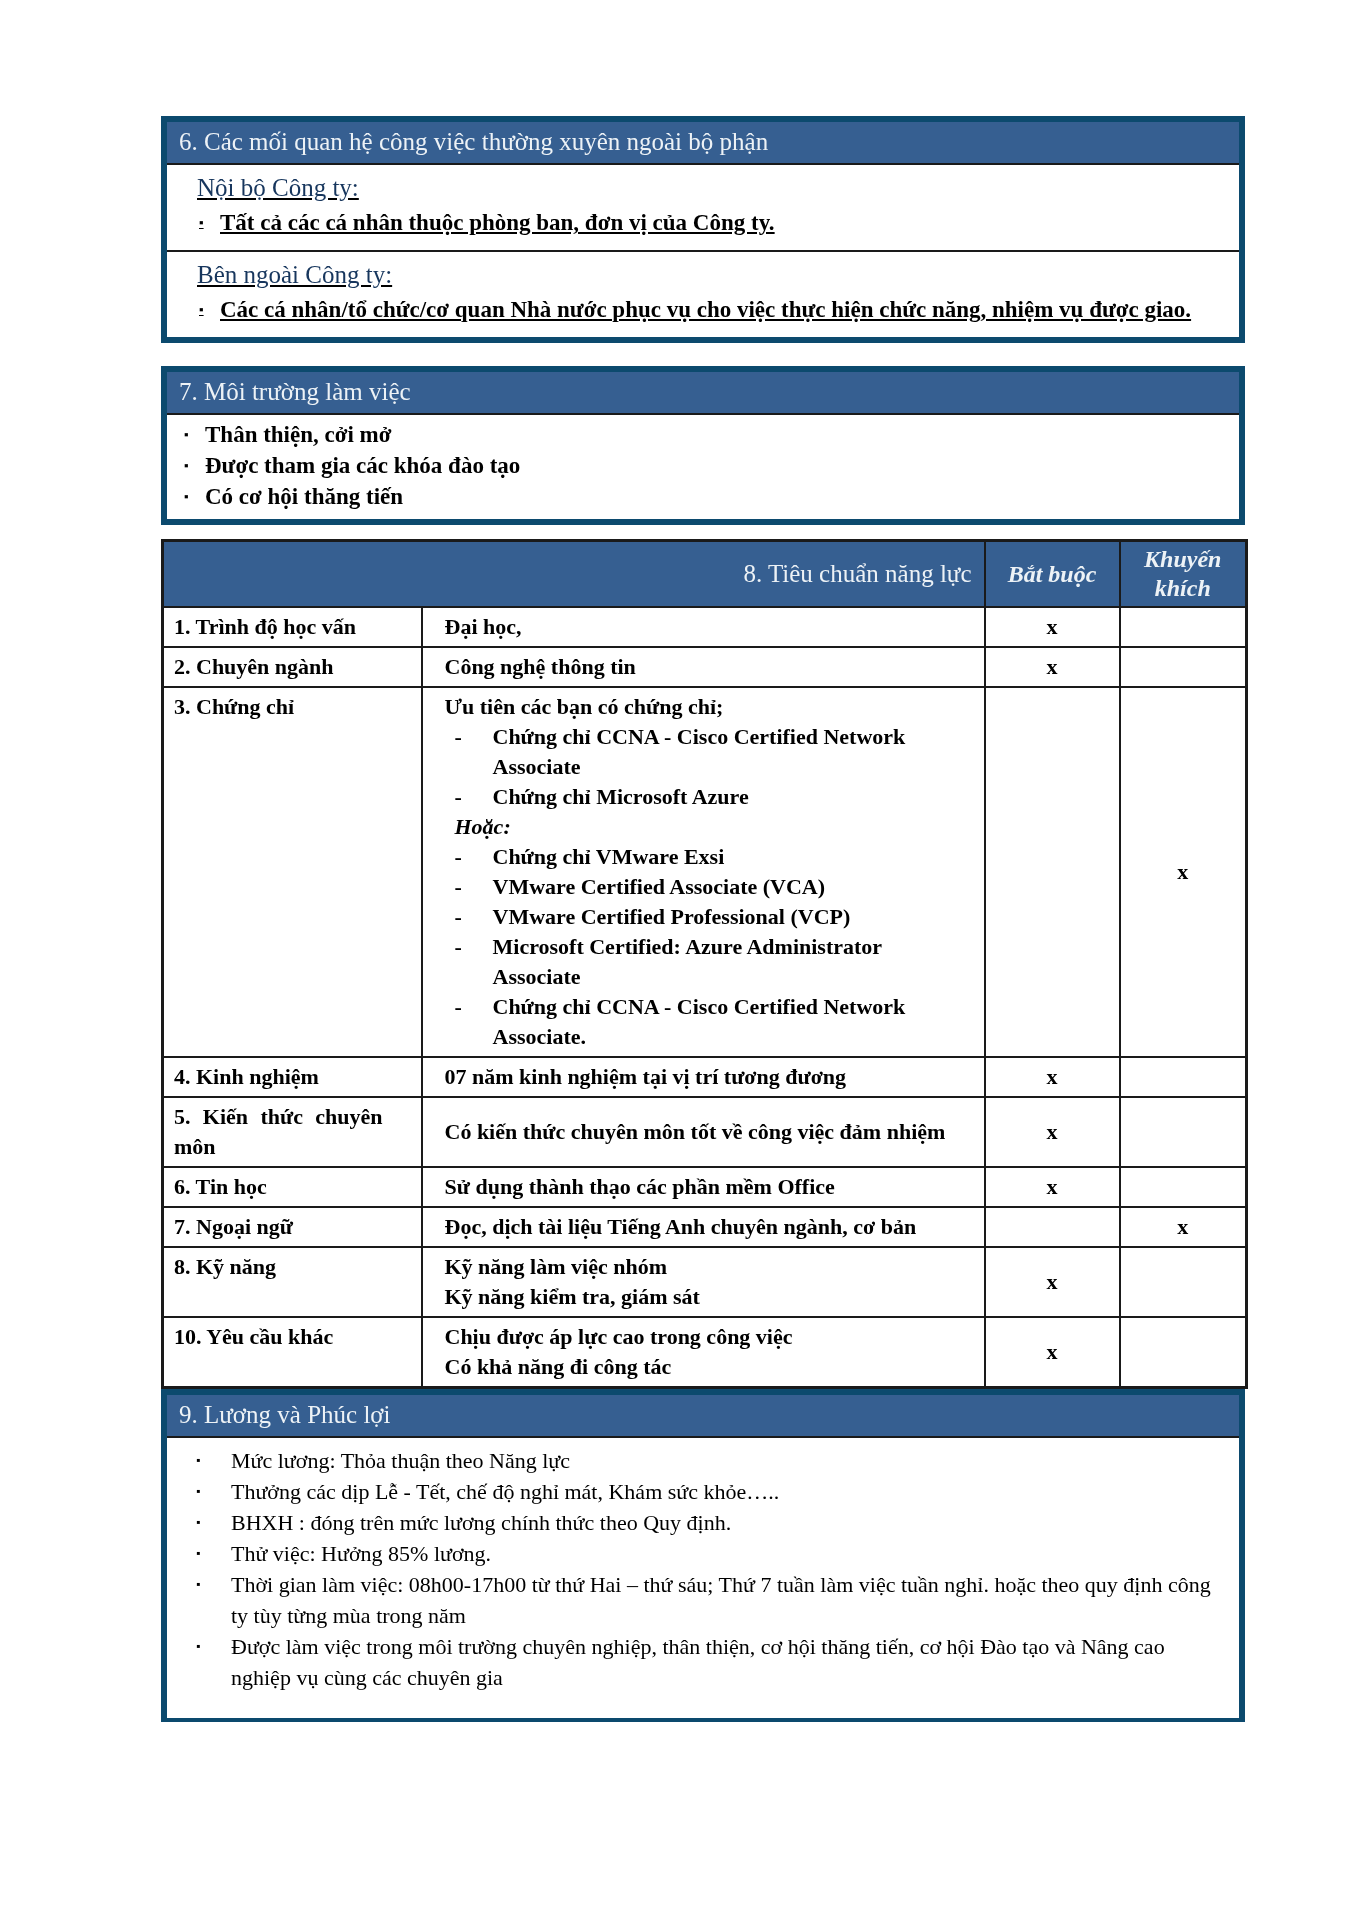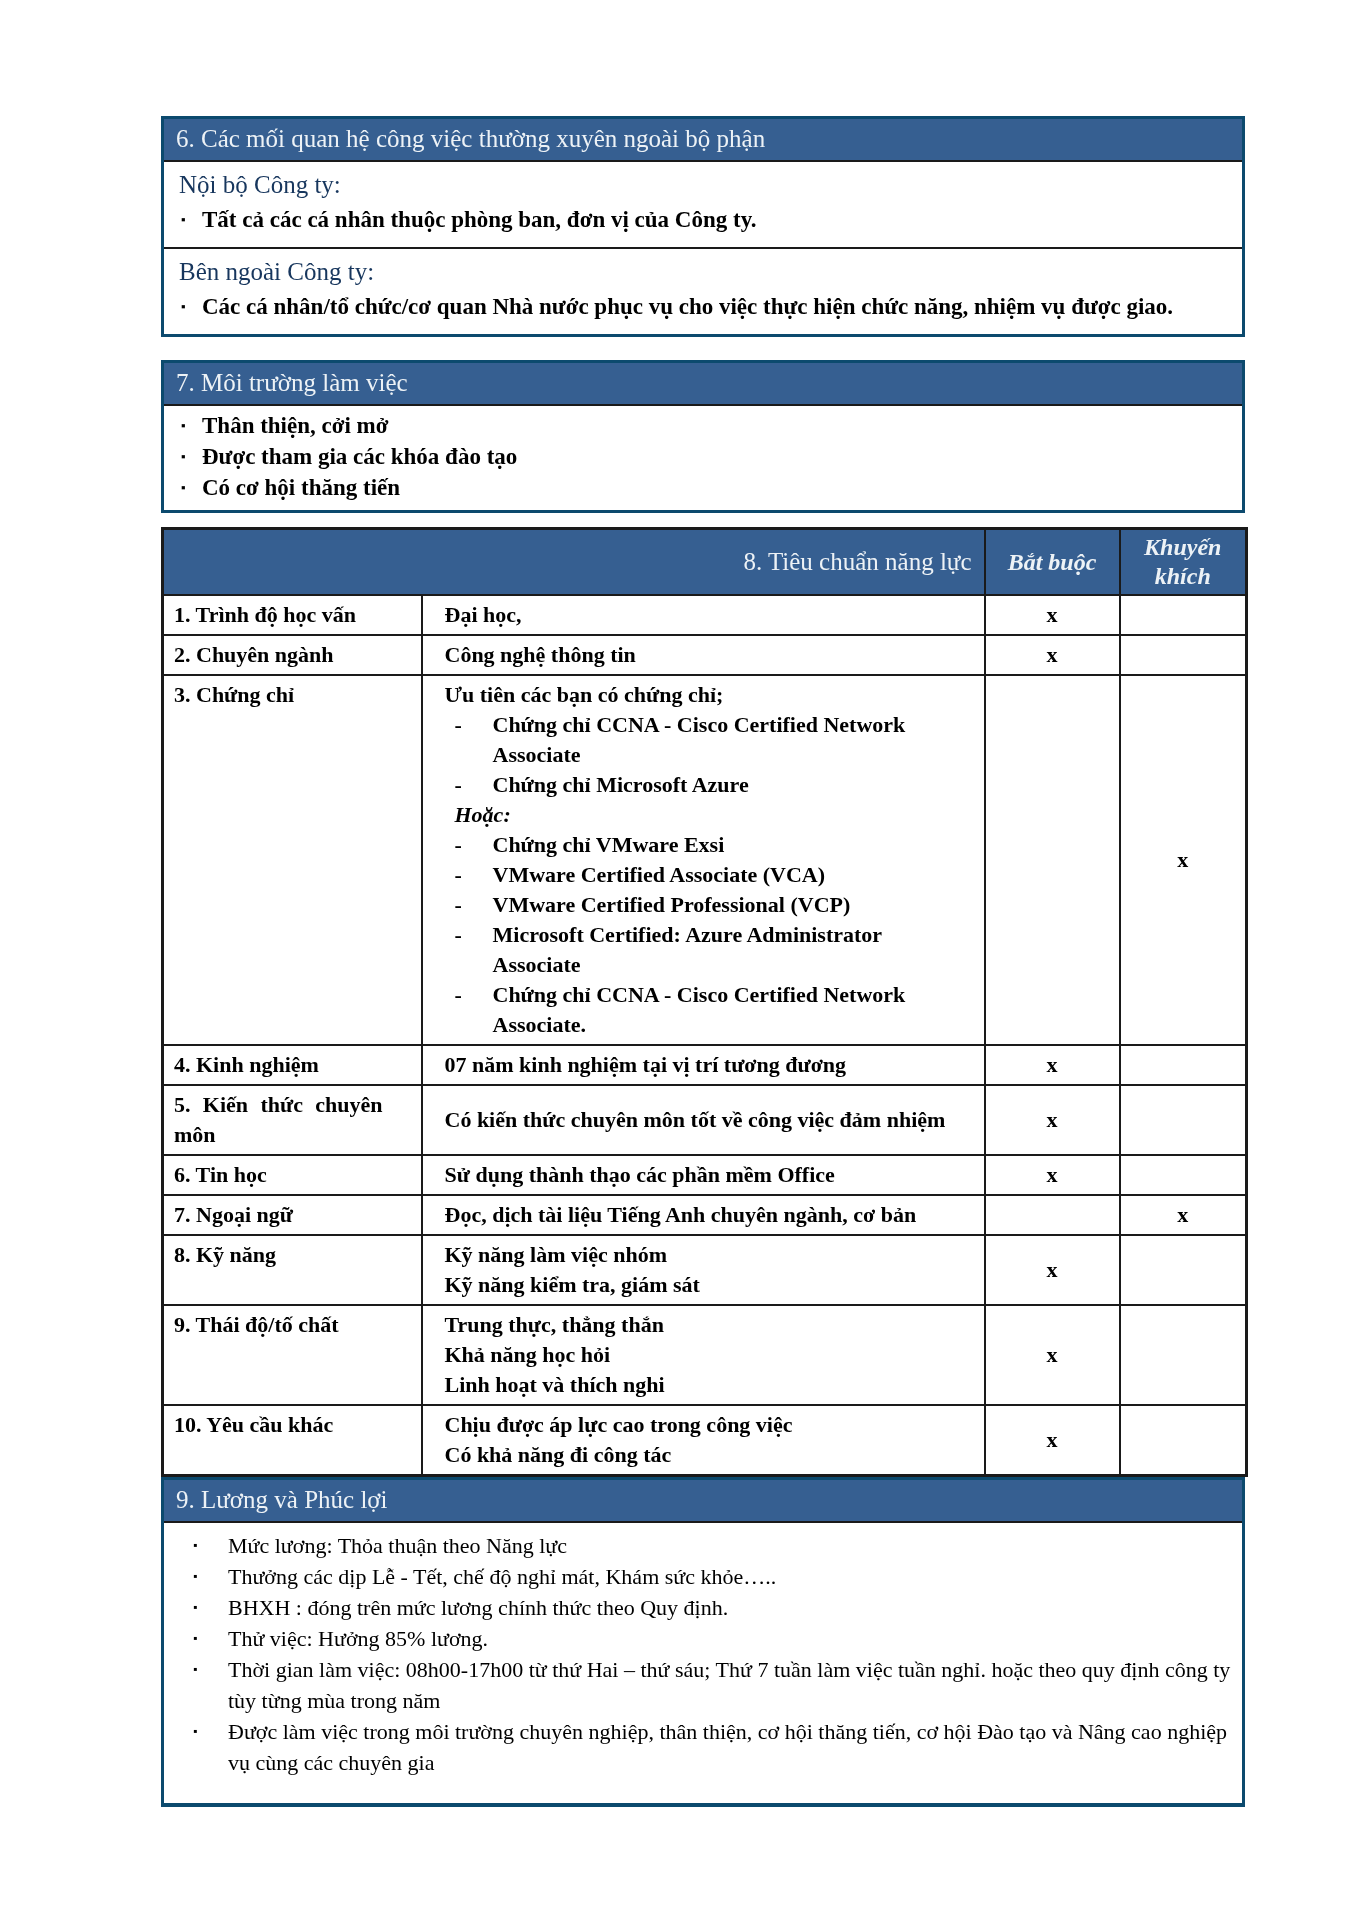--- a/index.html
+++ b/index.html
@@ -7,34 +7,34 @@
     position:relative;
     width:1357px;height:1920px;
     background:#ffffff;
     font-family:"Liberation Serif","DejaVu Serif",serif;
     color:#000;
     overflow:hidden;
   }
   .content{position:absolute;left:161px;top:116px;width:1084px;}
 
   
-  .tblwrap{border:3px solid #0c4a6e;box-sizing:border-box;width:1084px;background:#fff;}
+  .tblwrap{border:6px solid #0c4a6e;box-sizing:border-box;width:1084px;background:#fff;}
   .mb23{margin-bottom:23px;}
   .mb25{margin-bottom:14px;}
 
   
   .band{
     background:#365F91;color:#EDF2F6;
     font-size:25px;line-height:30px;
     padding:5px 12px 6px 12px;
     border-bottom:2px solid #1a1a1a;
   }
 
   
-  .t6-row{padding:6px 0 9px 0;}
+  .t6-row{padding:6px 0 9px 15px;text-decoration:underline;}
   .t6-row + .t6-row{border-top:2px solid #1a1a1a;}
   .blue-label{color:#17365D;font-size:25px;line-height:34px;padding-left:15px;}
   .sq-line{display:flex;font-weight:bold;font-size:23px;}
   .t6-row .sq-line{line-height:36px;padding-left:17px;}
   .sq{width:21px;font-size:13px;flex:none;}
   .sq-text{flex:1;padding-right:22px;}
 
   
   .s7-body{padding:4px 0 7px 0;}
   .s7-body .sq-line{line-height:31px;padding-left:17px;}
@@ -234,32 +234,20 @@
             </td>
             <td class="c2">
               <div class="vline">Kỹ năng làm việc nhóm</div>
               <div class="vline">Kỹ năng kiểm tra, giám sát</div>
             </td>
             <td class="mark">x</td>
             <td class="mark"></td>
           </tr>
           <tr class="s8-row">
             <td class="c1">
-              <div class="lbl">9. Thái độ/tố chất</div>
-            </td>
-            <td class="c2">
-              <div class="vline">Trung thực, thẳng thắn</div>
-              <div class="vline">Khả năng học hỏi</div>
-              <div class="vline">Linh hoạt và thích nghi</div>
-            </td>
-            <td class="mark">x</td>
-            <td class="mark"></td>
-          </tr>
-          <tr class="s8-row">
-            <td class="c1">
               <div class="lbl">10. Yêu cầu khác</div>
             </td>
             <td class="c2">
               <div class="vline">Chịu được áp lực cao trong công việc</div>
               <div class="vline">Có khả năng đi công tác</div>
             </td>
             <td class="mark">x</td>
             <td class="mark"></td>
           </tr>
         </tbody>

